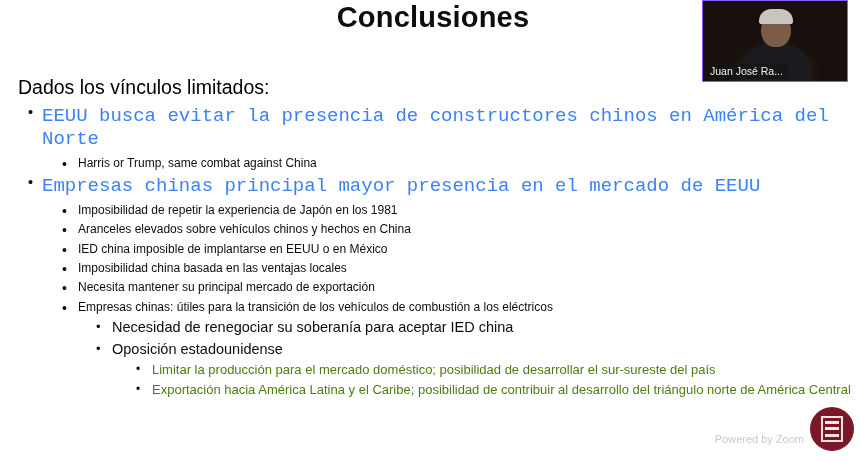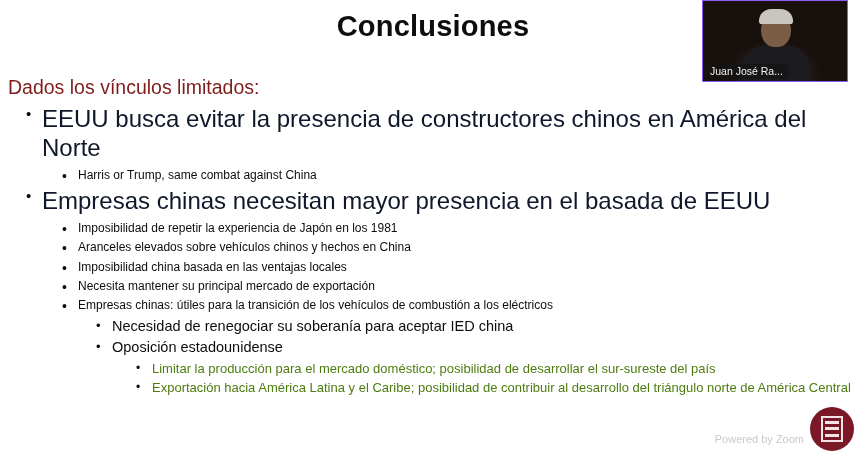--- a/index.html
+++ b/index.html
@@ -18,47 +18,48 @@
     position: absolute;
     left: 0;
     top: 0;
     width: 866px;
     height: 463px;
     background: #ffffff;
   }
   #slide-title {
     position: absolute;
     left: 0;
-    top: 10px;
+    top: 1px;
     width: 866px;
     text-align: center;
     font-size: 29px;
     font-weight: bold;
     color: #0d0d0d;
     letter-spacing: 0.2px;
   }
   #body-area {
     position: absolute;
     left: 8px;
     top: 76px;
     width: 850px;
   }
   .lvl0 {
     font-size: 19.5px;
-    color: #7f1d1d;
-    margin: 0 0 6px 0;
+    color: #000000;
+    margin: 0 0 6px 10px;
     line-height: 1.18;
   }
   .lvl1 {
-    font-size: 24px;
-    color: #0f172a;
+    font-size: 19px;
+    color: #3b82f6;
     margin: 0 0 5px 0;
     padding-left: 34px;
     position: relative;
     line-height: 1.2;
+    font-family: Liberation Mono, monospace;
   }
   .lvl2 {
     font-size: 12px;
     color: #0d0d0d;
     margin: 0 0 5px 0;
     padding-left: 70px;
     position: relative;
     line-height: 1.2;
   }
   .lvl3 {
@@ -190,23 +191,24 @@
 
 <div id="slide">
 
   <div id="slide-title">Conclusiones</div>
 
   <div id="body-area">
     <p class="lvl0">Dados los vínculos limitados:</p>
 
     <p class="lvl1">EEUU busca evitar la presencia de constructores chinos en América del Norte</p>
     <p class="lvl2">Harris or Trump, same combat against China</p>
-    <p class="lvl1">Empresas chinas necesitan mayor presencia en el basada de EEUU</p>
+    <p class="lvl1">Empresas chinas principal mayor presencia en el mercado de EEUU</p>
     <p class="lvl2">Imposibilidad de repetir la experiencia de Japón en los 1981</p>
     <p class="lvl2">Aranceles elevados sobre vehículos chinos y hechos en China</p>
+    <p class="lvl2">IED china imposible de implantarse en EEUU o en México</p>
     <p class="lvl2">Imposibilidad china basada en las ventajas locales</p>
     <p class="lvl2">Necesita mantener su principal mercado de exportación</p>
     <p class="lvl2">Empresas chinas: útiles para la transición de los vehículos de combustión a los eléctricos</p>
     <p class="lvl3">Necesidad de renegociar su soberanía para aceptar IED china</p>
     <p class="lvl3">Oposición estadounidense</p>
     <p class="lvl4">Limitar la producción para el mercado doméstico; posibilidad de desarrollar el sur-sureste del país</p>
     <p class="lvl4">Exportación hacia América Latina y el Caribe; posibilidad de contribuir al desarrollo del triángulo norte de América Central</p>
   </div>
 
   <div id="video-tile">

